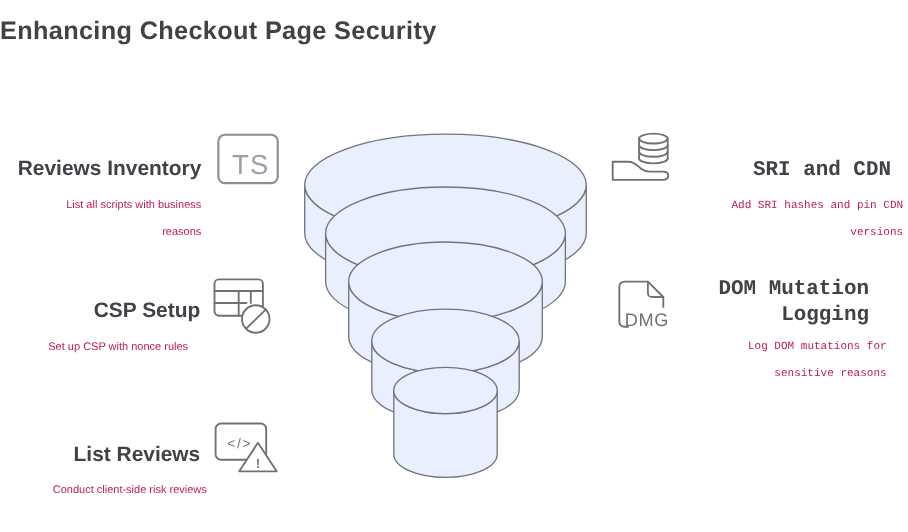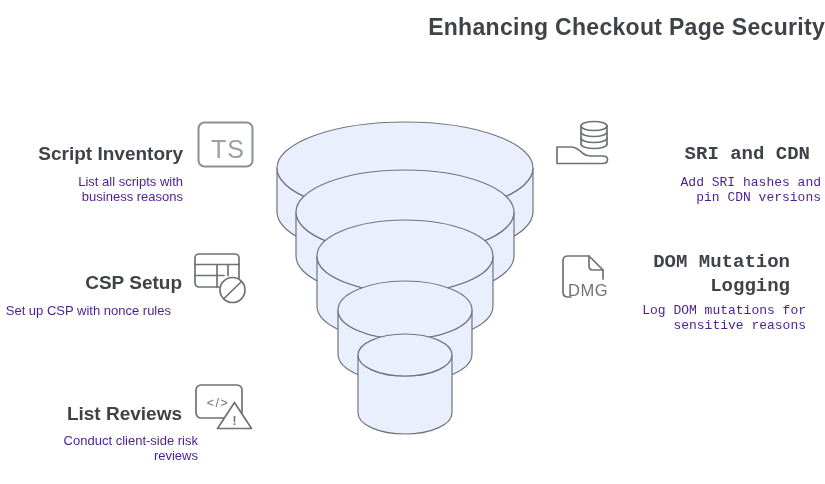--- a/index.html
+++ b/index.html
@@ -1,45 +1,45 @@
 <!DOCTYPE html>
 <html><head>
 <meta charset="utf-8">
 <style>
   html,body{margin:0;padding:0;background:#fff;}
   .canvas{
     position:relative;width:825px;height:484px;background:#ffffff;overflow:hidden;
     font-family:"Liberation Sans",sans-serif;
   }
   .title{
-    position:absolute;left:0;top:14px;width:825px;text-align:right;
+    position:absolute;left:0;top:14px;width:825px;text-align:left;
     font-size:23px;font-weight:700;color:#3f4347;letter-spacing:.3px;
   }
   .heading{
     position:absolute;font-size:19px;font-weight:700;color:#3f4347;line-height:22px;
   }
   .desc{
-    position:absolute;font-size:13px;color:#4c1d95;line-height:15px;
+    position:absolute;font-size:10px;color:#be185d;line-height:25px;
   }
   .left .heading,.left .desc{text-align:right;}
   .right .heading,.right .desc{text-align:right;font-family:Liberation Mono, monospace;}
   .icon{position:absolute;}
   .funnel-body,.funnel-top{fill:#e9effc;stroke:#70757c;stroke-width:1.2;}
   svg text{font-family:"Liberation Sans",sans-serif;}
 </style>
 </head>
 <body>
 
 <div class="canvas">
 
   <div class="title">Enhancing Checkout Page Security</div>
 
   <div class="left">
 
-    <div class="heading" style="left:0;top:143px;width:183px">Script Inventory</div>
+    <div class="heading" style="left:0;top:143px;width:183px">Reviews Inventory</div>
     <div class="desc" style="left:33px;top:174px;width:150px">List all scripts with business reasons</div>
 
     <svg class="icon" style="left:197px;top:121px" width="58" height="48" viewBox="0 0 58 48">
       <rect x="1.5" y="1.5" width="54" height="44" rx="6" fill="#ffffff" stroke="#8a9097" stroke-width="2"></rect>
       <text x="31" y="37" text-anchor="middle" font-size="25" letter-spacing="1" fill="#9aa0a8">TS</text>
     </svg>
 
     <div class="heading" style="left:0;top:272px;width:182px">CSP Setup</div>
     <div class="desc" style="left:1px;top:303px;width:170px">Set up CSP with nonce rules</div>
 
@@ -49,21 +49,21 @@
         <line x1="3" y1="14.5" x2="47" y2="14.5"></line>
         <line x1="3" y1="25.5" x2="32" y2="25.5"></line>
         <line x1="25" y1="14.5" x2="25" y2="37"></line>
         <line x1="36" y1="14.5" x2="36" y2="25.5"></line>
         <circle cx="40.5" cy="40" r="12.5" fill="#ffffff"></circle>
         <line x1="32" y1="48.5" x2="49.5" y2="31.5"></line>
       </g>
     </svg>
 
     <div class="heading" style="left:0;top:403px;width:182px">List Reviews</div>
-    <div class="desc" style="left:28px;top:433px;width:170px">Conduct client-side risk reviews</div>
+    <div class="desc" style="left:18px;top:433px;width:170px">Conduct client-side risk reviews</div>
 
     <svg class="icon" style="left:194px;top:382px" width="62" height="52" viewBox="0 0 62 52">
       <g fill="none" stroke="#6e7277" stroke-width="1.7" stroke-linecap="round" stroke-linejoin="round">
         <rect x="2" y="3" width="46" height="33" rx="5" fill="#ffffff"></rect>
         <path d="M40.5,20.5 L57.5,46.5 L23.5,46.5 Z" fill="#ffffff"></path>
       </g>
       <text x="24" y="25" text-anchor="middle" font-size="12.5" letter-spacing="1.5" fill="#6e7277">&lt;/&gt;</text>
       <text x="40.5" y="43" text-anchor="middle" font-size="12" font-weight="bold" fill="#6e7277">!</text>
     </svg>
 

